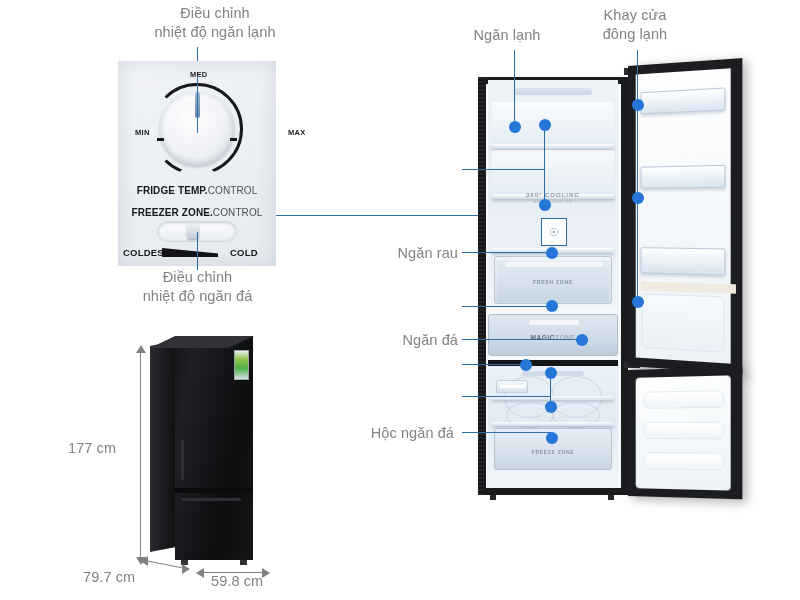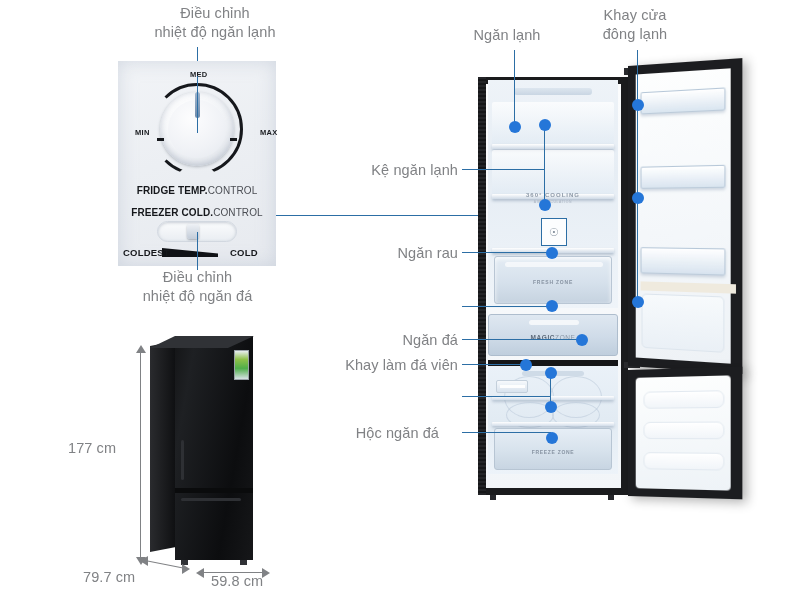--- a/index.html
+++ b/index.html
@@ -272,25 +272,25 @@
     <div id="dial">
       <div id="dialRing"></div>
       <div id="dialFace"></div>
       <div id="dialInner"></div>
       <div id="dialPtr"></div>
       <div class="tick" style="left:6px;top:55px;width:7px;height:2.5px;"></div>
       <div class="tick" style="left:79px;top:55px;width:7px;height:2.5px;"></div>
     </div>
     <div class="dl" style="left:72px;top:9px;">MED</div>
     <div class="dl" style="left:17px;top:67px;">MIN</div>
-    <div class="dl" style="left:114px;top:67px;padding-left:28px;">MAX</div>
+    <div class="dl" style="left:142px;top:67px;padding-left:28px;">MAX</div>
 
     <div class="ctlTitle" style="top:124px;"><span>FRIDGE TEMP.</span><span class="lite">CONTROL</span></div>
 
-    <div class="ctlTitle" style="top:146px;"><span>FREEZER COLD.</span><span class="lite">CONTROL</span></div>
+    <div class="ctlTitle" style="top:146px;"><span>FREEZER ZONE.</span><span class="lite">CONTROL</span></div>
 
     <div id="slider">
       <div id="sliderKnob"></div>
     </div>
     <div id="wedge"></div>
     <div class="swLbl" style="left:5px;top:186px;text-align:right;">COLDEST</div>
     <div class="swLbl" style="left:112px;top:186px;">COLD</div>
   </div>
 
   <div class="ln v" style="left:197px;top:76px;height:57px;"></div>
@@ -409,43 +409,41 @@
   <div class="ln v" style="left:514px;top:50px;height:77px;"></div>
   <div class="dot" style="left:509px;top:121px;width:12px;height:12px;"></div>
 
   <div class="lbl ctr" style="left:580px;top:6px;width:110px;">Khay cửa
 đông lạnh</div>
   <div class="ln v" style="left:637px;top:50px;height:252px;"></div>
   <div class="dot" style="left:632px;top:99px;width:12px;height:12px;"></div>
   <div class="dot" style="left:632px;top:192px;width:12px;height:12px;"></div>
   <div class="dot" style="left:632px;top:296px;width:12px;height:12px;"></div>
 
-  <div class="lbl rgt" style="left:330px;top:161px;width:128px;">Kệ ngăn lạnh</div>
   <div class="ln h" style="left:462px;top:169px;width:83px;"></div>
   <div class="ln v" style="left:544px;top:125px;height:80px;"></div>
   <div class="dot" style="left:539px;top:119px;width:12px;height:12px;"></div>
   <div class="dot" style="left:539px;top:199px;width:12px;height:12px;"></div>
 
   <div class="lbl rgt" style="left:352px;top:244px;width:106px;">Ngăn rau</div>
   <div class="ln h" style="left:462px;top:252px;width:89px;"></div>
   <div class="dot" style="left:546px;top:247px;width:12px;height:12px;"></div>
 
   <div class="ln h" style="left:462px;top:306px;width:89px;"></div>
   <div class="dot" style="left:546px;top:300px;width:12px;height:12px;"></div>
 
   <div class="lbl rgt" style="left:352px;top:331px;width:106px;">Ngăn đá</div>
   <div class="ln h" style="left:462px;top:339px;width:119px;"></div>
   <div class="dot" style="left:576px;top:334px;width:12px;height:12px;"></div>
 
-  <div class="lbl rgt" style="left:302px;top:356px;width:156px;">Khay làm đá viên</div>
   <div class="ln h" style="left:462px;top:364px;width:63px;"></div>
   <div class="dot" style="left:520px;top:359px;width:12px;height:12px;"></div>
 
   <div class="ln h" style="left:462px;top:396px;width:89px;"></div>
   <div class="ln v" style="left:550px;top:373px;height:34px;"></div>
   <div class="dot" style="left:545px;top:367px;width:12px;height:12px;"></div>
   <div class="dot" style="left:545px;top:401px;width:12px;height:12px;"></div>
 
-  <div class="lbl rgt" style="left:313px;top:424px;width:126px;">Hộc ngăn đá</div>
+  <div class="lbl rgt" style="left:328px;top:424px;width:126px;">Hộc ngăn đá</div>
   <div class="ln h" style="left:462px;top:432px;width:89px;"></div>
   <div class="dot" style="left:546px;top:432px;width:12px;height:12px;"></div>
 
 </div>
 
 </body></html>

